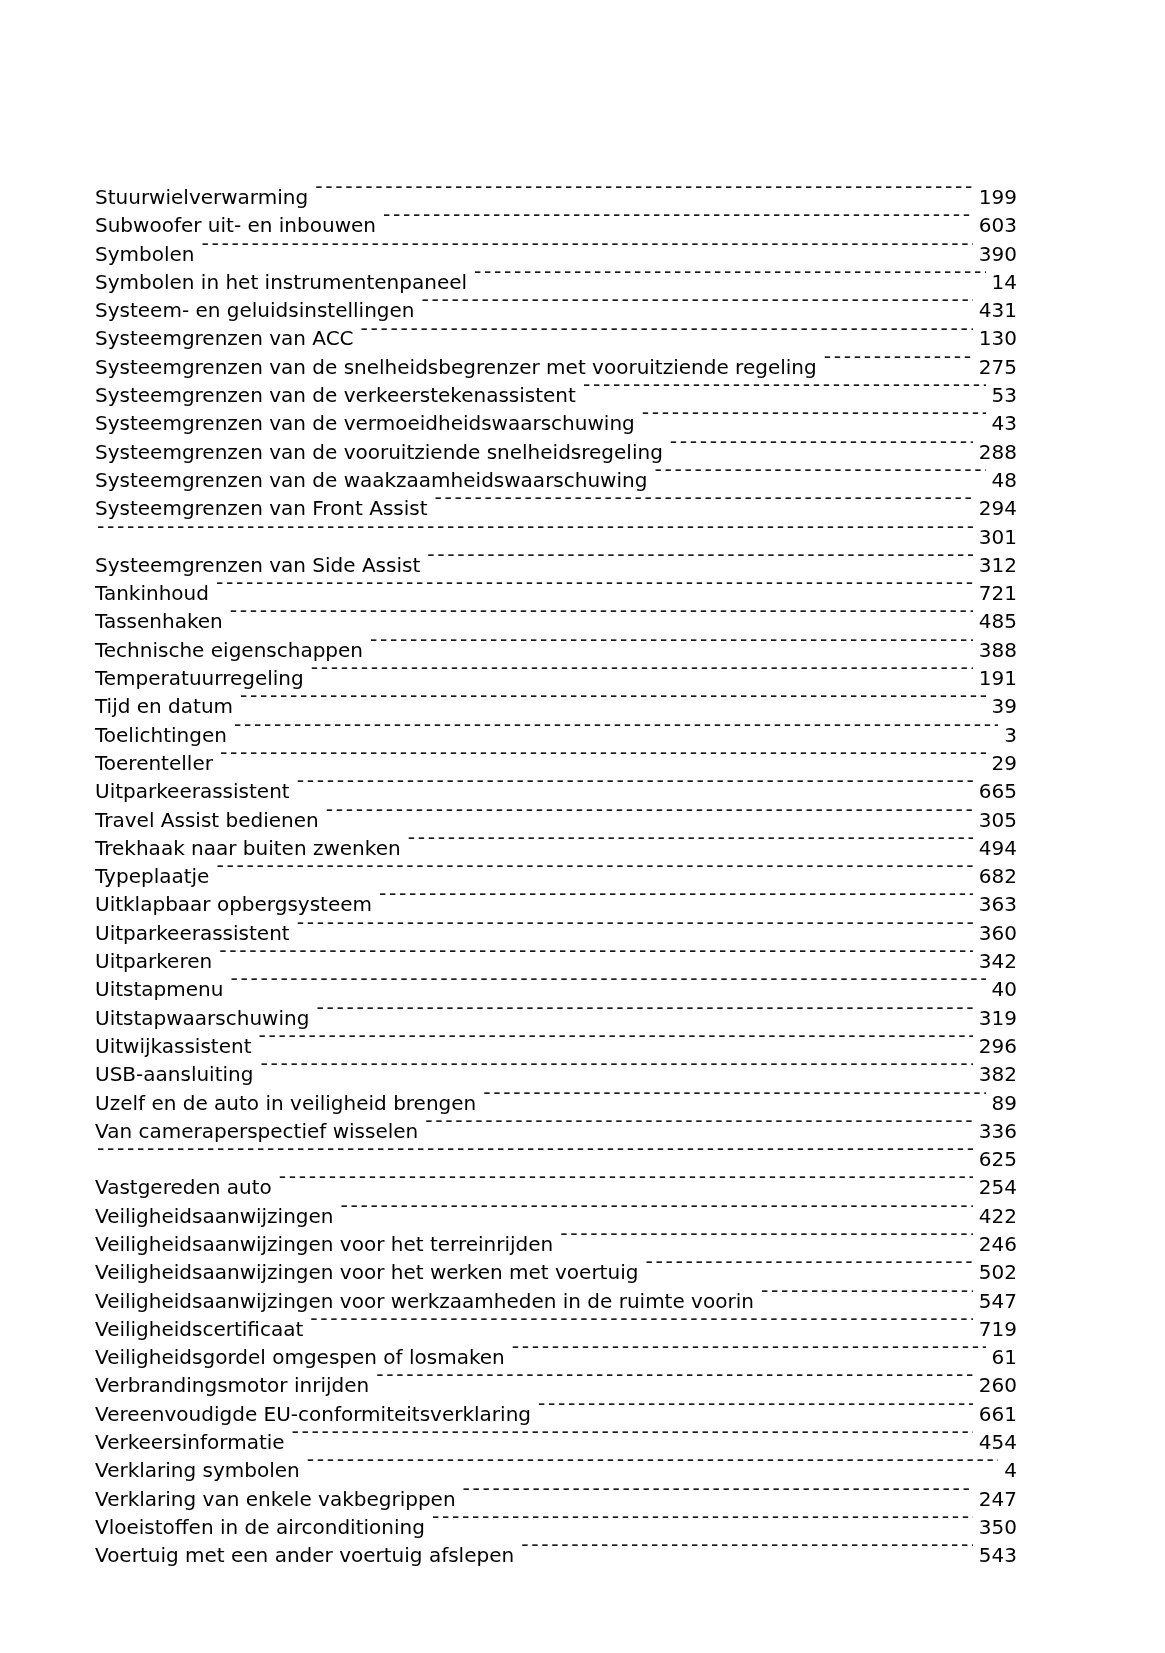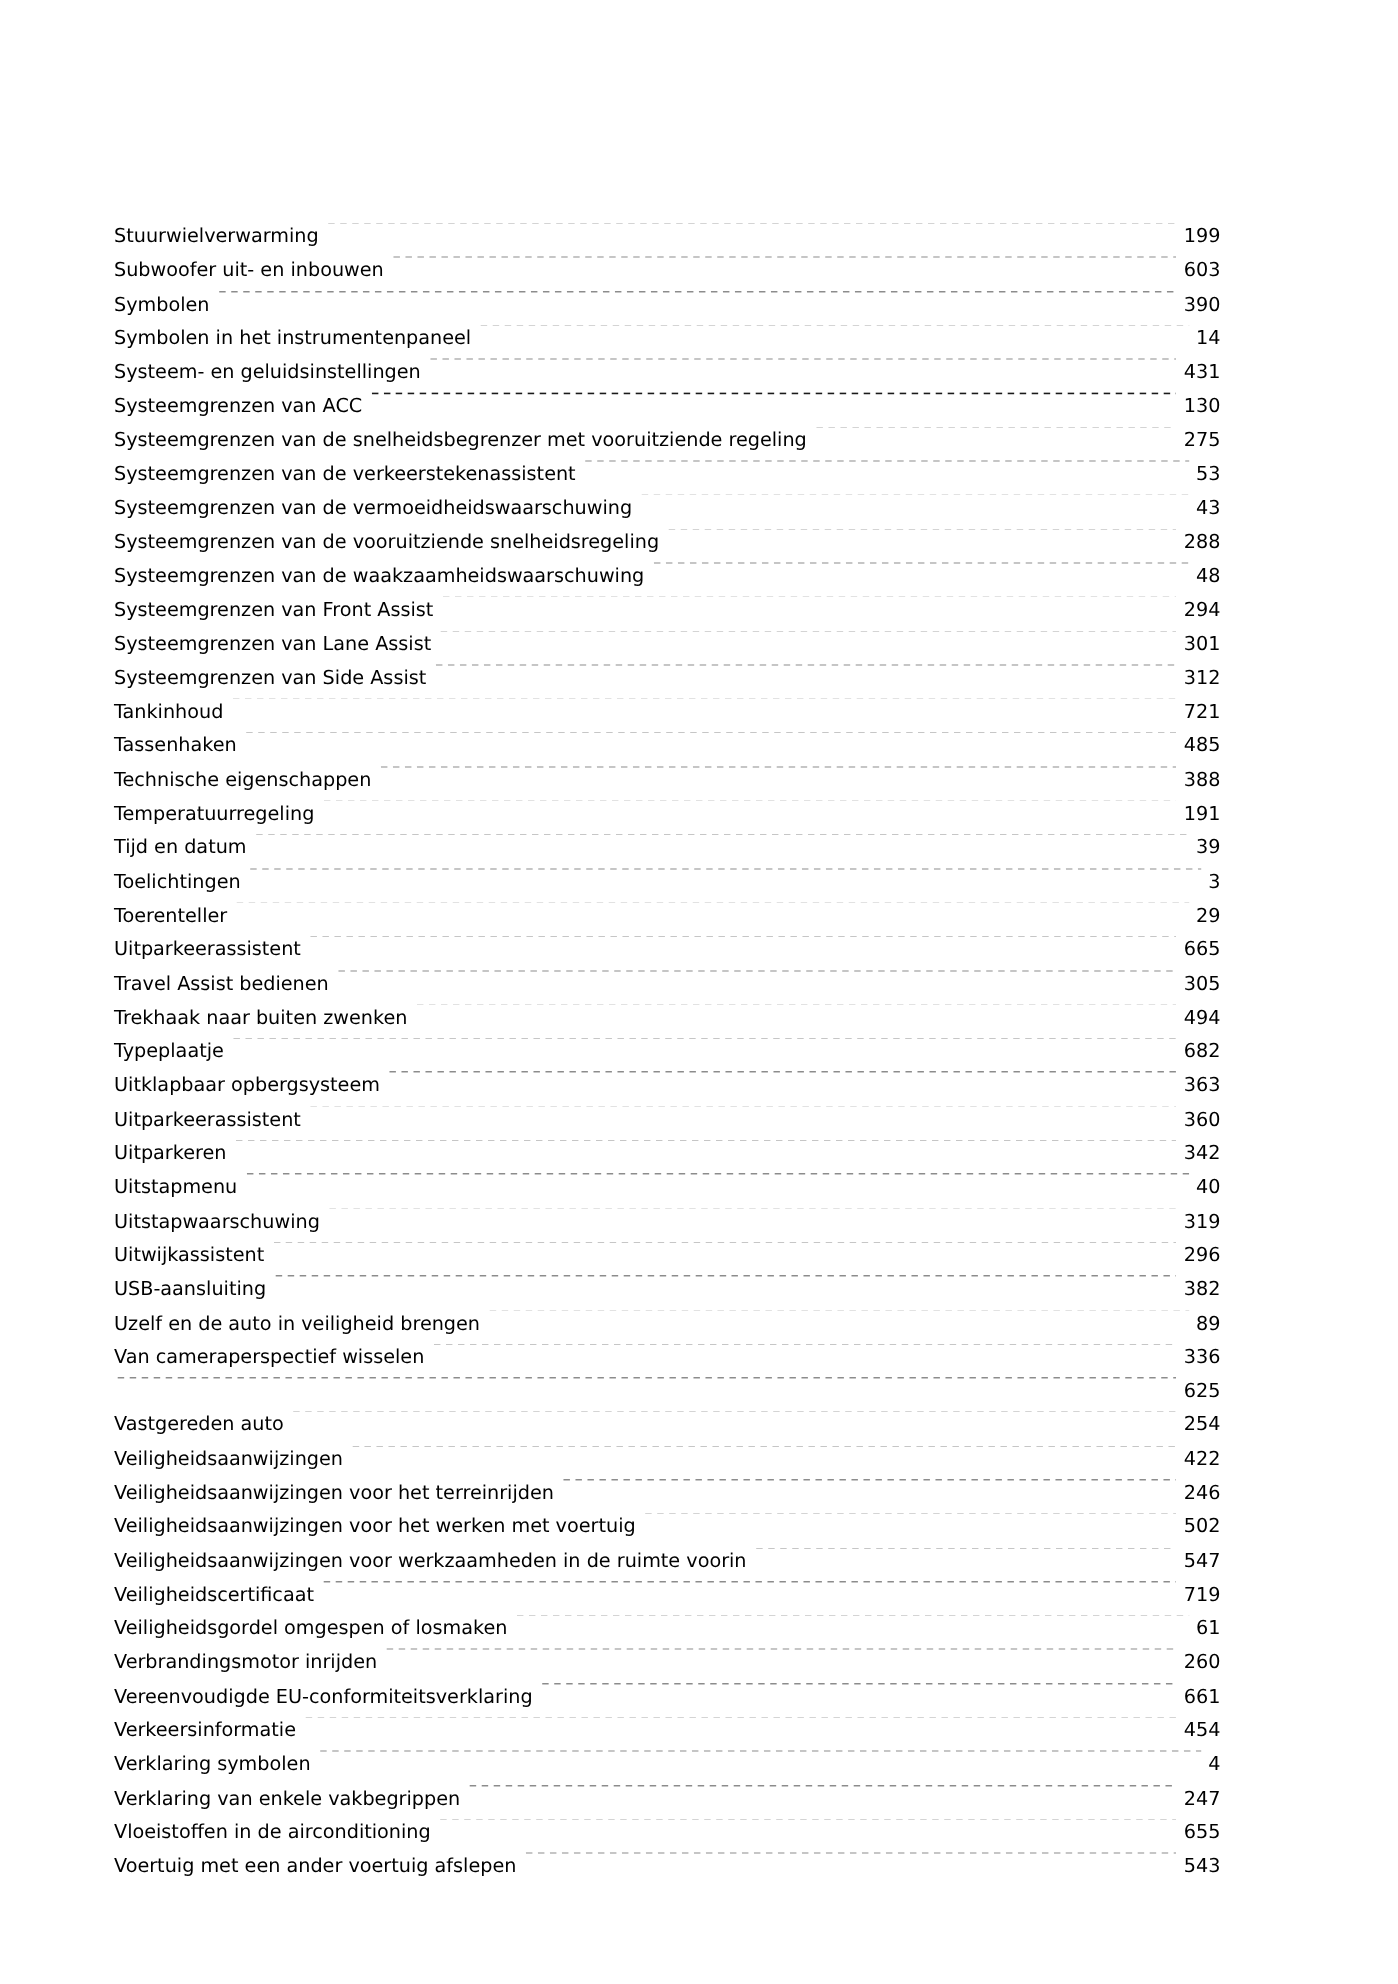--- a/index.html
+++ b/index.html
@@ -22,21 +22,21 @@
   }
   .index-list {
     position: absolute;
     left: 95px;
     top: 183px;
     width: 922px;
   }
   .index-entry {
     display: flex;
     align-items: baseline;
-    font-size: 16px;
+    font-size: 20px;
     line-height: 28.3px;
     white-space: nowrap;
   }
   .entry-title {
     flex: 0 0 auto;
     padding-right: 5px;
   }
   .entry-leader {
     flex: 1 1 auto;
     position: relative;
@@ -120,21 +120,20 @@
         <span class="entry-title">Systeemgrenzen van de waakzaamheidswaarschuwing</span>
         <span class="entry-leader"></span>
         <span class="entry-page">48</span>
       </div>
       <div class="index-entry">
         <span class="entry-title">Systeemgrenzen van Front Assist</span>
         <span class="entry-leader"></span>
         <span class="entry-page">294</span>
       </div>
       <div class="index-entry">
-        <span class="entry-title">Systeemgrenzen van Lane Assist</span>
         <span class="entry-leader"></span>
         <span class="entry-page">301</span>
       </div>
       <div class="index-entry">
         <span class="entry-title">Systeemgrenzen van Side Assist</span>
         <span class="entry-leader"></span>
         <span class="entry-page">312</span>
       </div>
       <div class="index-entry">
         <span class="entry-title">Tankinhoud</span>
@@ -296,21 +295,21 @@
         <span class="entry-page">4</span>
       </div>
       <div class="index-entry">
         <span class="entry-title">Verklaring van enkele vakbegrippen</span>
         <span class="entry-leader"></span>
         <span class="entry-page">247</span>
       </div>
       <div class="index-entry">
         <span class="entry-title">Vloeistoffen in de airconditioning</span>
         <span class="entry-leader"></span>
-        <span class="entry-page">655</span>
+        <span class="entry-page">350</span>
       </div>
       <div class="index-entry">
         <span class="entry-title">Voertuig met een ander voertuig afslepen</span>
         <span class="entry-leader"></span>
         <span class="entry-page">543</span>
       </div>
     </div>
 </div>
 
 </body></html>

